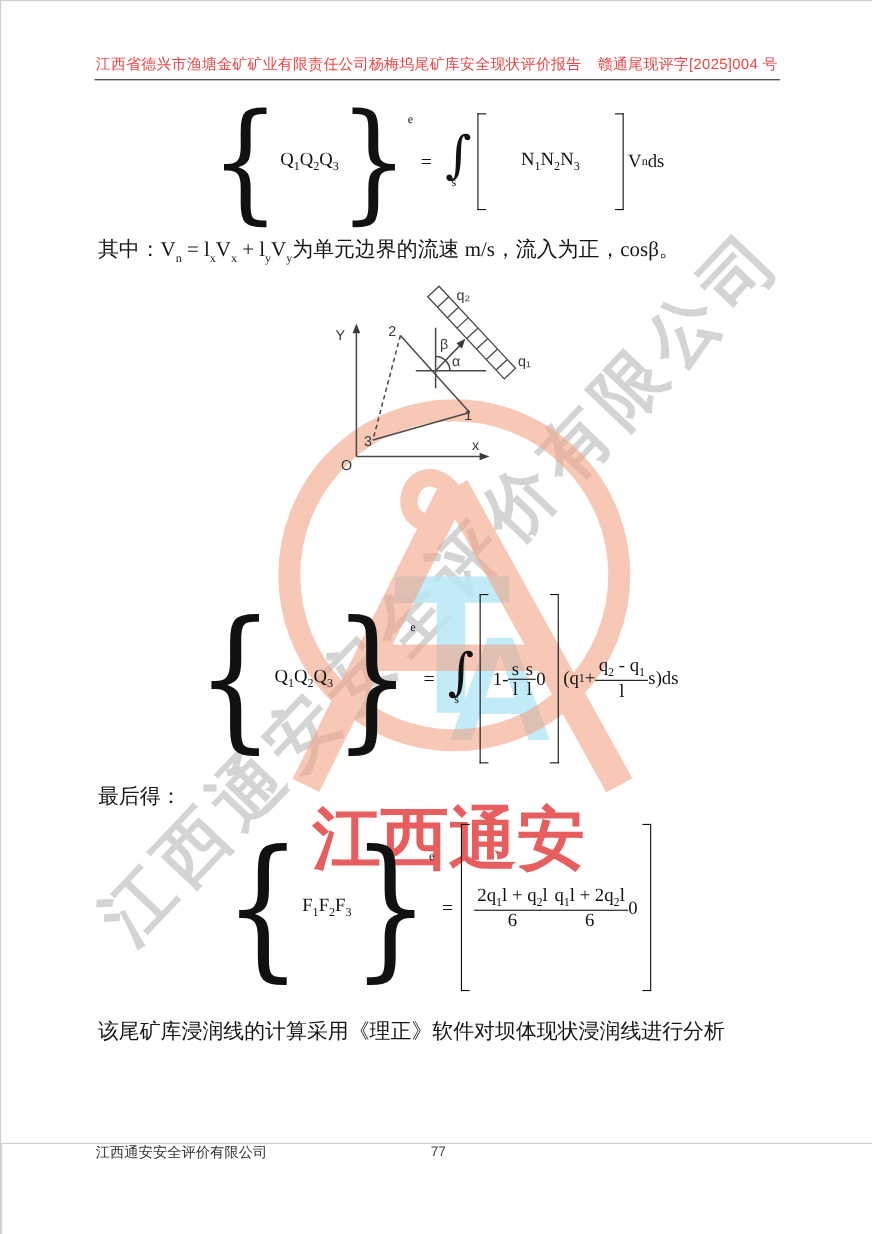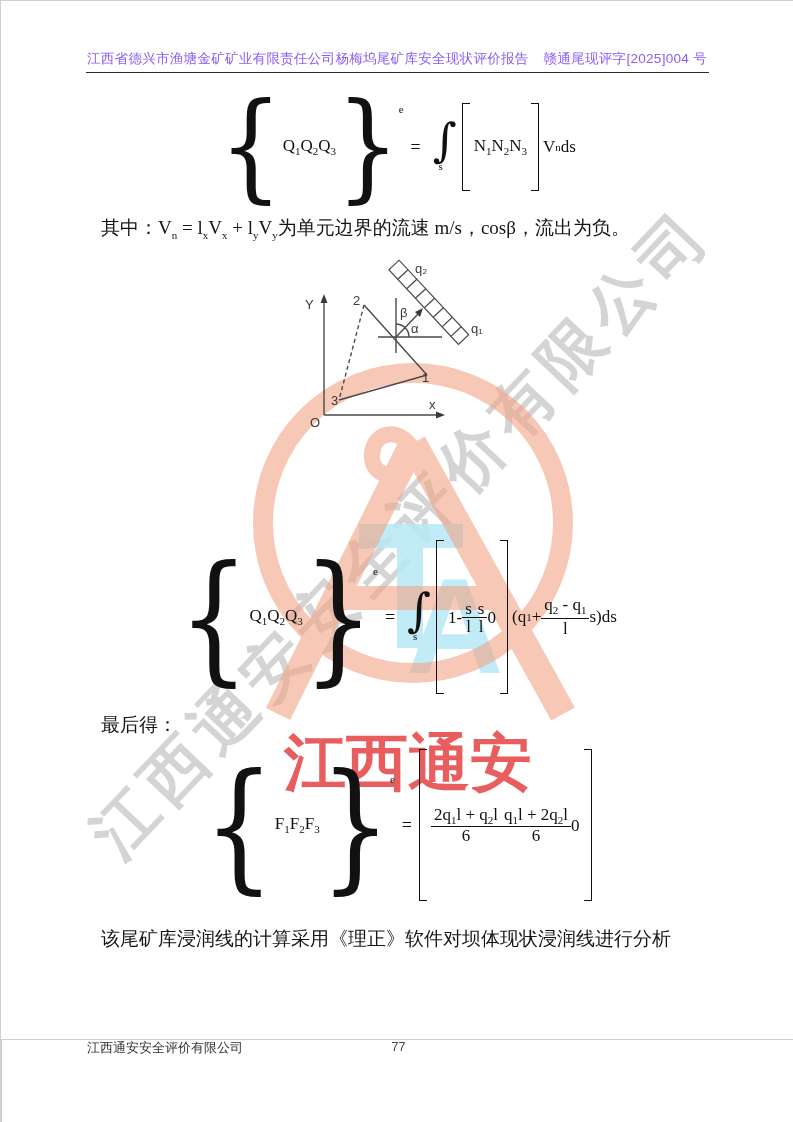--- a/index.html
+++ b/index.html
@@ -10,34 +10,34 @@
   
   .wm-diagonal{position:absolute;left:400px;top:532px;transform:translate(-50%,-50%) rotate(-46.5deg);
         white-space:nowrap;font-size:64px;letter-spacing:8px;font-weight:700;
         color:#9a9a9a;opacity:.42;font-family:"Liberation Sans","DejaVu Sans",sans-serif;}
   .wm-logo{position:absolute;left:210px;top:340px;}
   .wm-red{position:absolute;left:283px;top:720px;font-size:62px;font-weight:700;letter-spacing:0px;
         color:#e23030;opacity:.78;font-family:"Liberation Sans","DejaVu Sans",sans-serif;}
 
   
   .hdr{position:absolute;top:49px;font-size:13.5px;font-weight:500;letter-spacing:.3px;
-       font-family:"Liberation Sans","DejaVu Sans",sans-serif;color:#8b5cf6;}
+       font-family:"Liberation Sans","DejaVu Sans",sans-serif;color:#ef4444;}
   .hdr.left{left:86px;}
   .hdr.right{right:87px;}
   .hdr-rule{position:absolute;left:85px;right:85px;top:71px;border-top:1.5px solid #2b2b2b;height:0;}
   .ftr{position:absolute;top:1038px;font-size:13px;color:#333;
        font-family:"Liberation Sans","DejaVu Sans",sans-serif;}
   .ftr.left{left:86px;}
   .ftr.page{left:0;width:100%;text-align:center;font-size:12.5px;color:#444;}
 
   
   .para{position:absolute;left:88px;right:86px;font-size:19px;line-height:48px;color:#151515;}
   .para .math{font-family:"Liberation Serif","DejaVu Serif",serif;}
   sub{font-size:11px;}
-  .indent{text-indent:2em;margin-left:12px;}
+  .indent{text-indent:2em;}
 
   
   .formula{position:absolute;left:0;width:100%;display:flex;justify-content:center;align-items:center;
            font-size:17px;color:#111;}
   .frow{display:flex;align-items:center;}
   .mcol{display:flex;justify-content:space-between;align-items:center;}
   .mcol span{line-height:1;}
   .h84{height:84px;}  .h96{height:96px;}  .h150{height:150px;} .h148{height:148px;}
   .brace{font-family:"DejaVu Serif","Liberation Serif",serif;font-weight:400;line-height:1;color:#111;}
   .brace.b84{font-size:100px;transform:scaleY(1.18);}
@@ -104,39 +104,39 @@
       </div>
       <span class="bwrap">
           <span class="brace b84">}</span>
         </span>
       <span class="sup-e e84">e</span>
       <span class="meq">=</span>
       <span class="mint">
         <span class="ig">∫</span>
           <span class="is">s</span>
       </span>
-      <div class="frow" style="height:88px;">
+      <div class="frow" style="height:88px;gap:28px;">
         <div class="bkt l"></div>
         <div class="mcol h84">
           <span><span>N</span><sub>1</sub></span>
           <span><span>N</span><sub>2</sub></span>
           <span><span>N</span><sub>3</sub></span>
         </div>
         <div class="bkt r"></div>
       </div>
       <span class="tail">
         <span>V</span>
           <sub>n</sub>
           <span>ds</span>
       </span>
     </div>
   </div>
 
   <div class="para" style="top:203px;">
-    <span class="indent">其中：</span><span class="math">V</span><sub>n</sub><span class="math"> = l</span><sub>x</sub><span class="math">V</span><sub>x</sub><span class="math"> + l</span><sub>y</sub><span class="math">V</span><sub>y</sub><span>为单元边界的流速 m/s，cosβ，流出为负。</span>
+    <span class="indent">其中：</span><span class="math">V</span><sub>n</sub><span class="math"> = l</span><sub>x</sub><span class="math">V</span><sub>x</sub><span class="math"> + l</span><sub>y</sub><span class="math">V</span><sub>y</sub><span>为单元边界的流速 m/s，流入为正，cosβ。</span>
   </div>
 
   <svg class="diagram" width="230" height="182" viewBox="0 0 230 182">
     <g stroke="#4a4a4a" stroke-width="1.4" fill="none">
 
       <line x1="45" y1="162" x2="45" y2="46"></line>
       <line x1="45" y1="162" x2="161" y2="162"></line>
 
       <line x1="85" y1="52" x2="148" y2="122"></line>
       <line x1="60" y1="147" x2="148" y2="122"></line>

